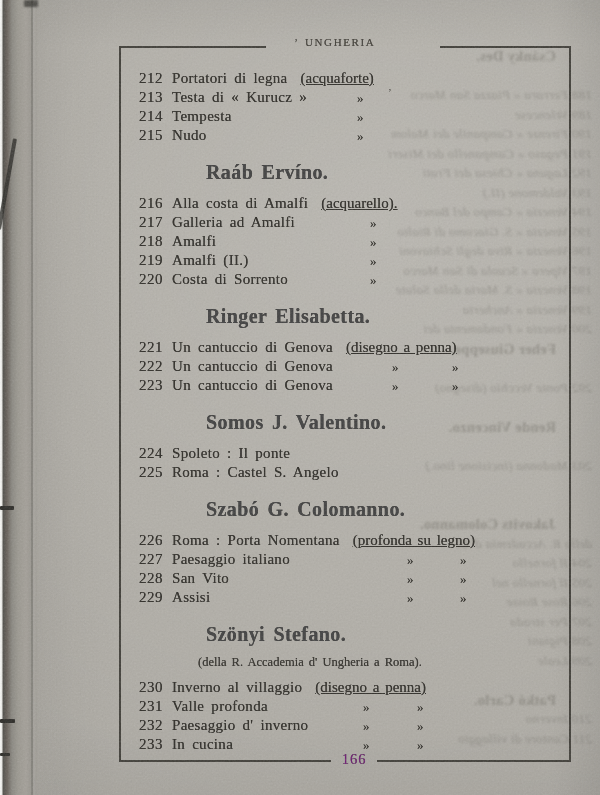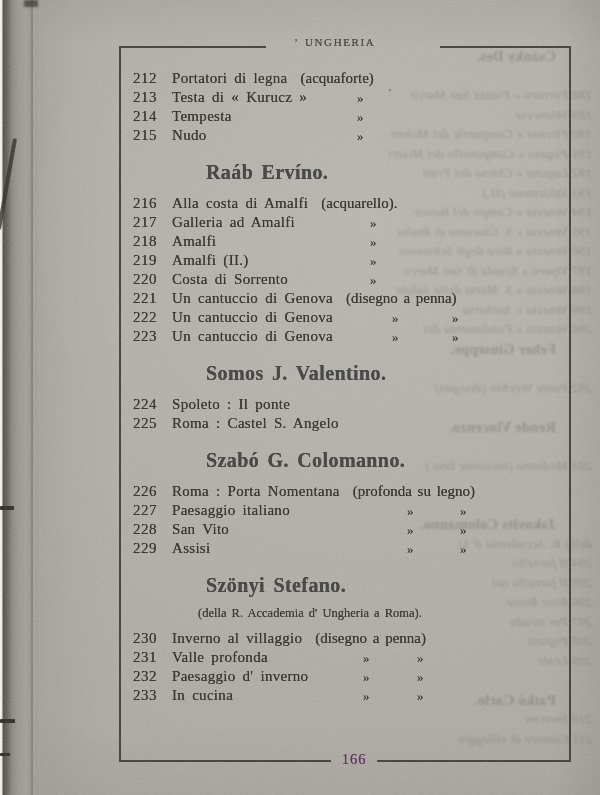--- a/index.html
+++ b/index.html
@@ -67,23 +67,23 @@
   .entries{
     position:absolute;left:133px;top:69px;width:437px;
     text-shadow:0 0 .5px rgba(47,45,40,.85);
   }
   .heading{
     margin:15px 0 10px 73px;line-height:24px;
     font-size:20px;font-weight:bold;letter-spacing:.4px;word-spacing:3px;color:#404040;
   }
   .subheading{margin:-2px 0 7px 65px;line-height:17px;font-size:12.5px;word-spacing:2px;color:#34322d;}
   .row{position:relative;height:19px;line-height:19px;font-size:15px;white-space:nowrap;}
-  .num{display:inline-block;width:30px;text-align:left;margin-right:9px;letter-spacing:.5px;}
+  .num{display:inline-block;width:30px;text-align:right;margin-right:9px;letter-spacing:.5px;}
   .title{letter-spacing:.3px;word-spacing:3px;}
-  .note{margin-left:13px;word-spacing:2px;}
+  .note{margin-left:13px;word-spacing:2px;text-decoration:underline;}
   .ditto{position:absolute;top:0;font-size:13px;}
   .sec-s0 .d1{left:224px}
   .sec-s1 .d1{left:237px}
   .sec-s2 .d1{left:259px}.sec-s2 .d2{left:319px}
   .sec-s4 .d1{left:274px}.sec-s4 .d2{left:327px}
   .sec-s5 .d1{left:230px}.sec-s5 .d2{left:284px}
 
   .speck-213{position:absolute;left:388px;top:86px;font-size:11px;color:#3c3a34;pointer-events:none;}
   .noise{position:absolute;inset:0;pointer-events:none;opacity:.16;}
 </style>
@@ -154,20 +154,21 @@
       </div>
       <div class="section sec-s1">
         <div class="heading">Raáb Ervíno.</div>
         <div class="row"><span class="num">216</span><span class="title">Alla costa di Amalfi</span><span class="note">(acquarello).</span></div>
         <div class="row"><span class="num">217</span><span class="title">Galleria ad Amalfi</span><span class="ditto d1">»</span></div>
         <div class="row"><span class="num">218</span><span class="title">Amalfi</span><span class="ditto d1">»</span></div>
         <div class="row"><span class="num">219</span><span class="title">Amalfi (II.)</span><span class="ditto d1">»</span></div>
         <div class="row"><span class="num">220</span><span class="title">Costa di Sorrento</span><span class="ditto d1">»</span></div>
       </div>
       <div class="section sec-s2">
+        <div class="heading">Ringer Elisabetta.</div>
         <div class="row"><span class="num">221</span><span class="title">Un cantuccio di Genova</span><span class="note">(disegno a penna)</span></div>
         <div class="row"><span class="num">222</span><span class="title">Un cantuccio di Genova</span><span class="ditto d1">»</span><span class="ditto d2">»</span></div>
         <div class="row"><span class="num">223</span><span class="title">Un cantuccio di Genova</span><span class="ditto d1">»</span><span class="ditto d2">»</span></div>
       </div>
       <div class="section sec-s3">
         <div class="heading">Somos J. Valentino.</div>
         <div class="row"><span class="num">224</span><span class="title">Spoleto : Il ponte</span></div>
         <div class="row"><span class="num">225</span><span class="title">Roma : Castel S. Angelo</span></div>
       </div>
       <div class="section sec-s4">

